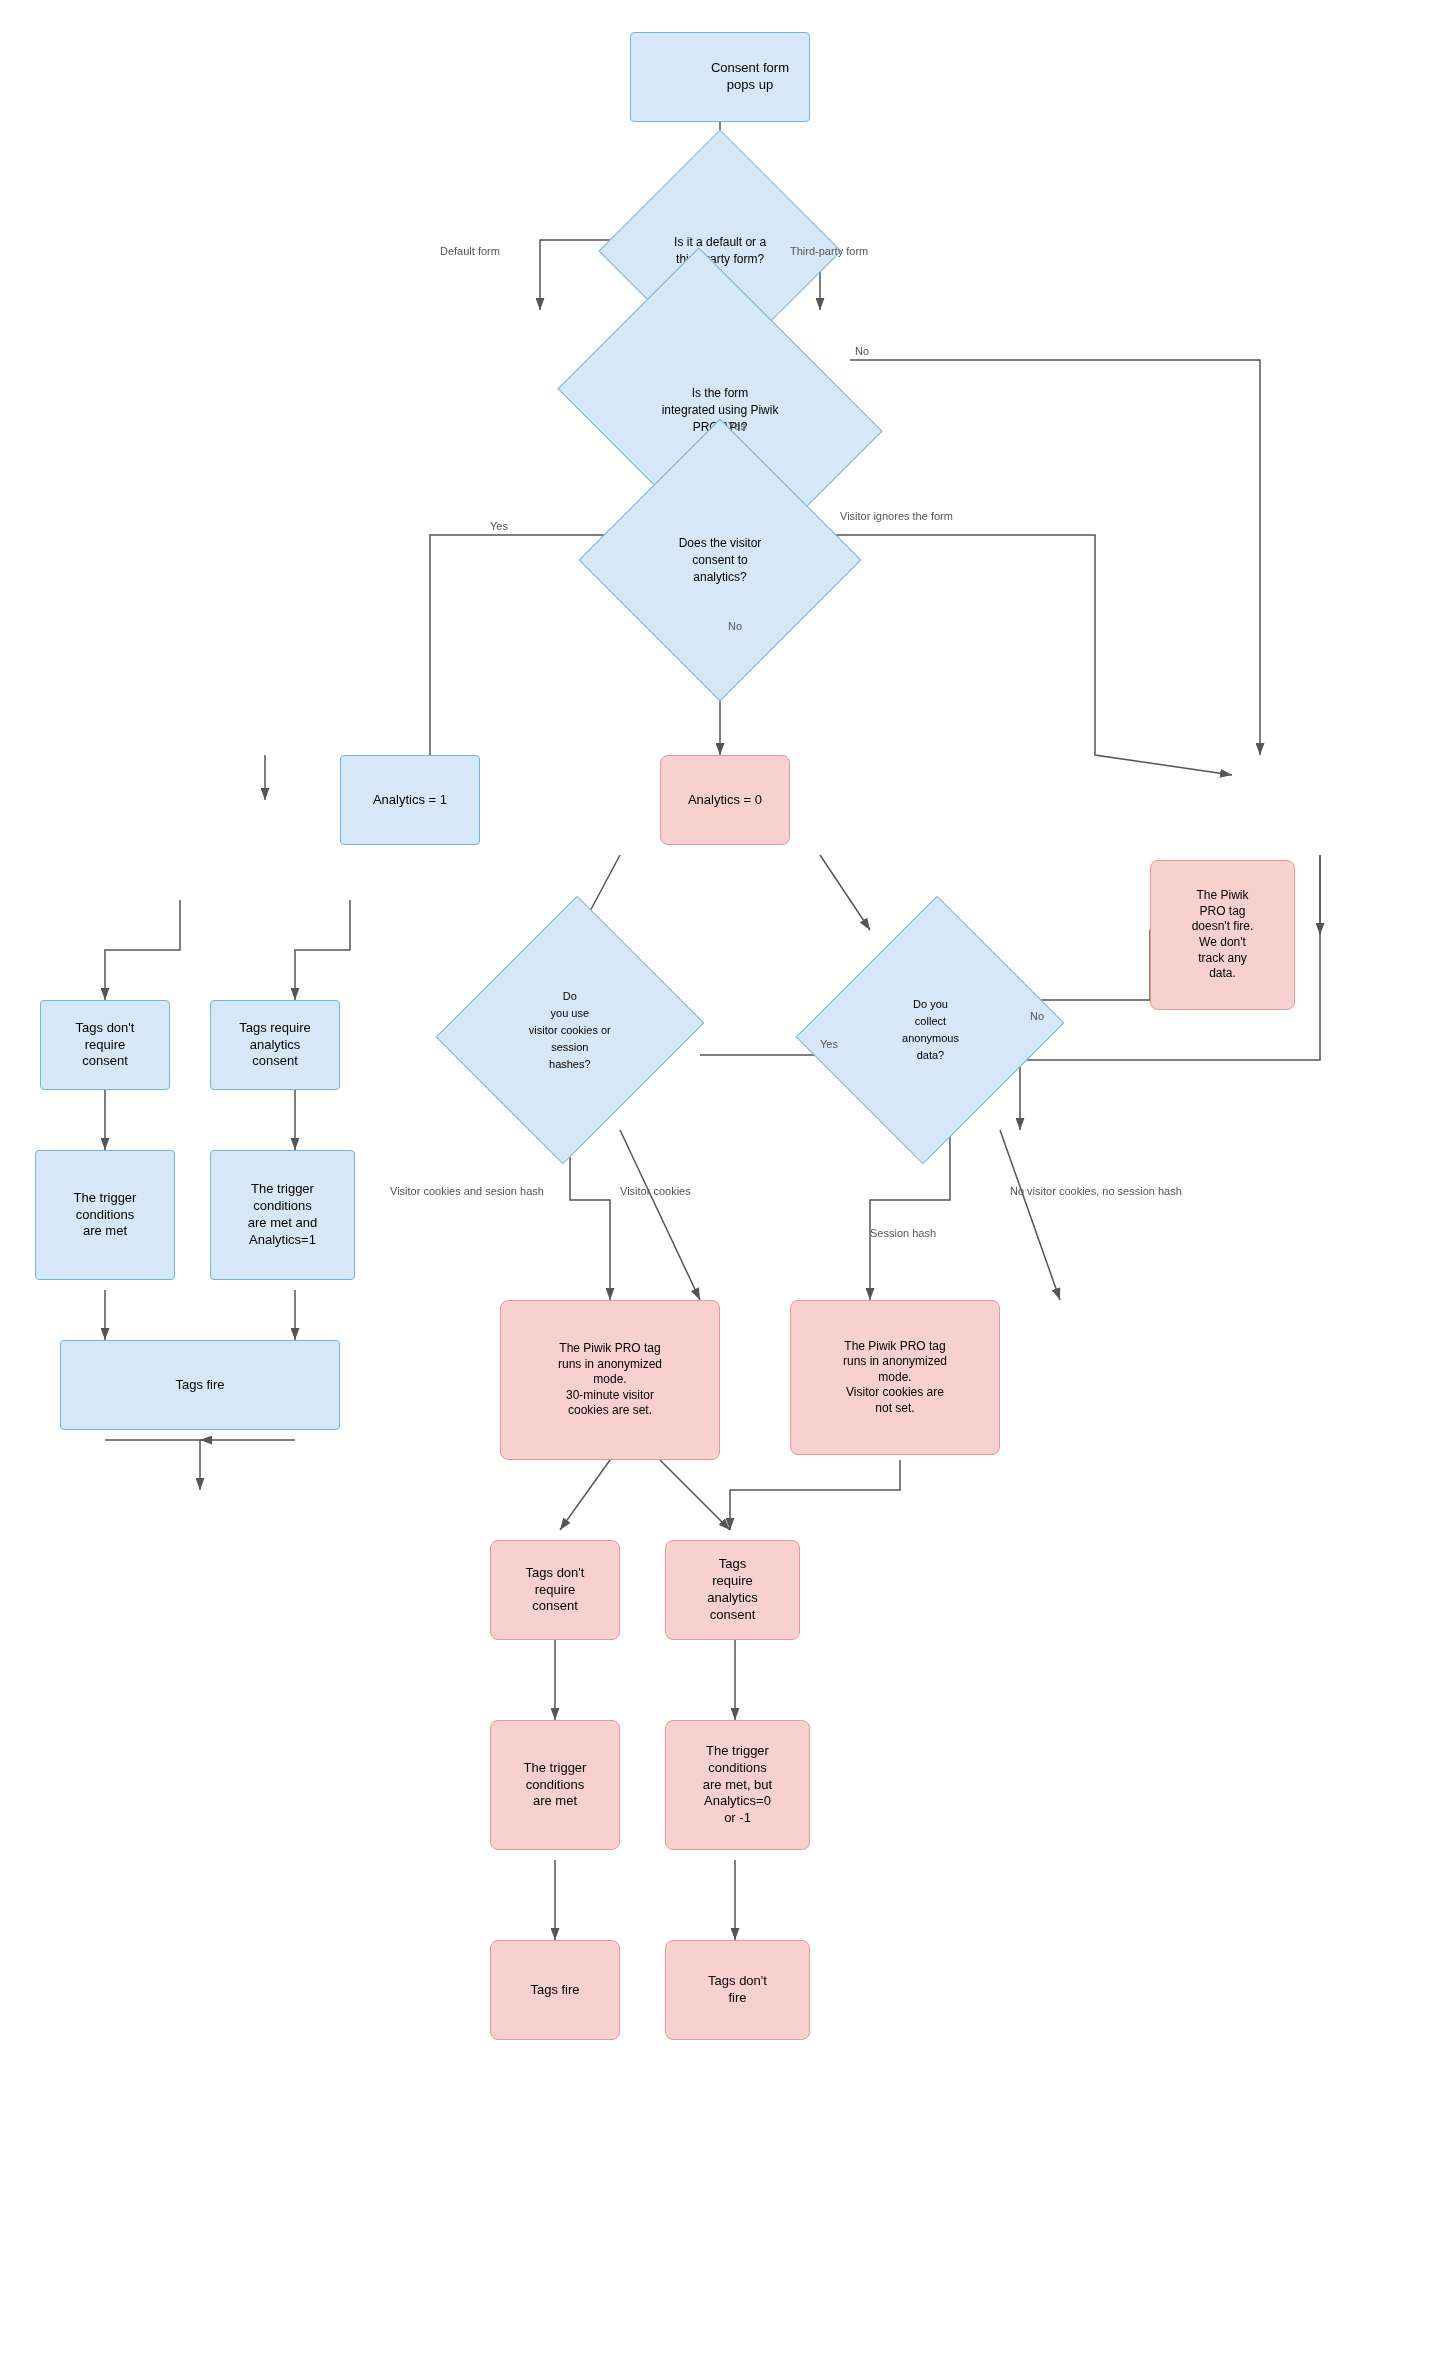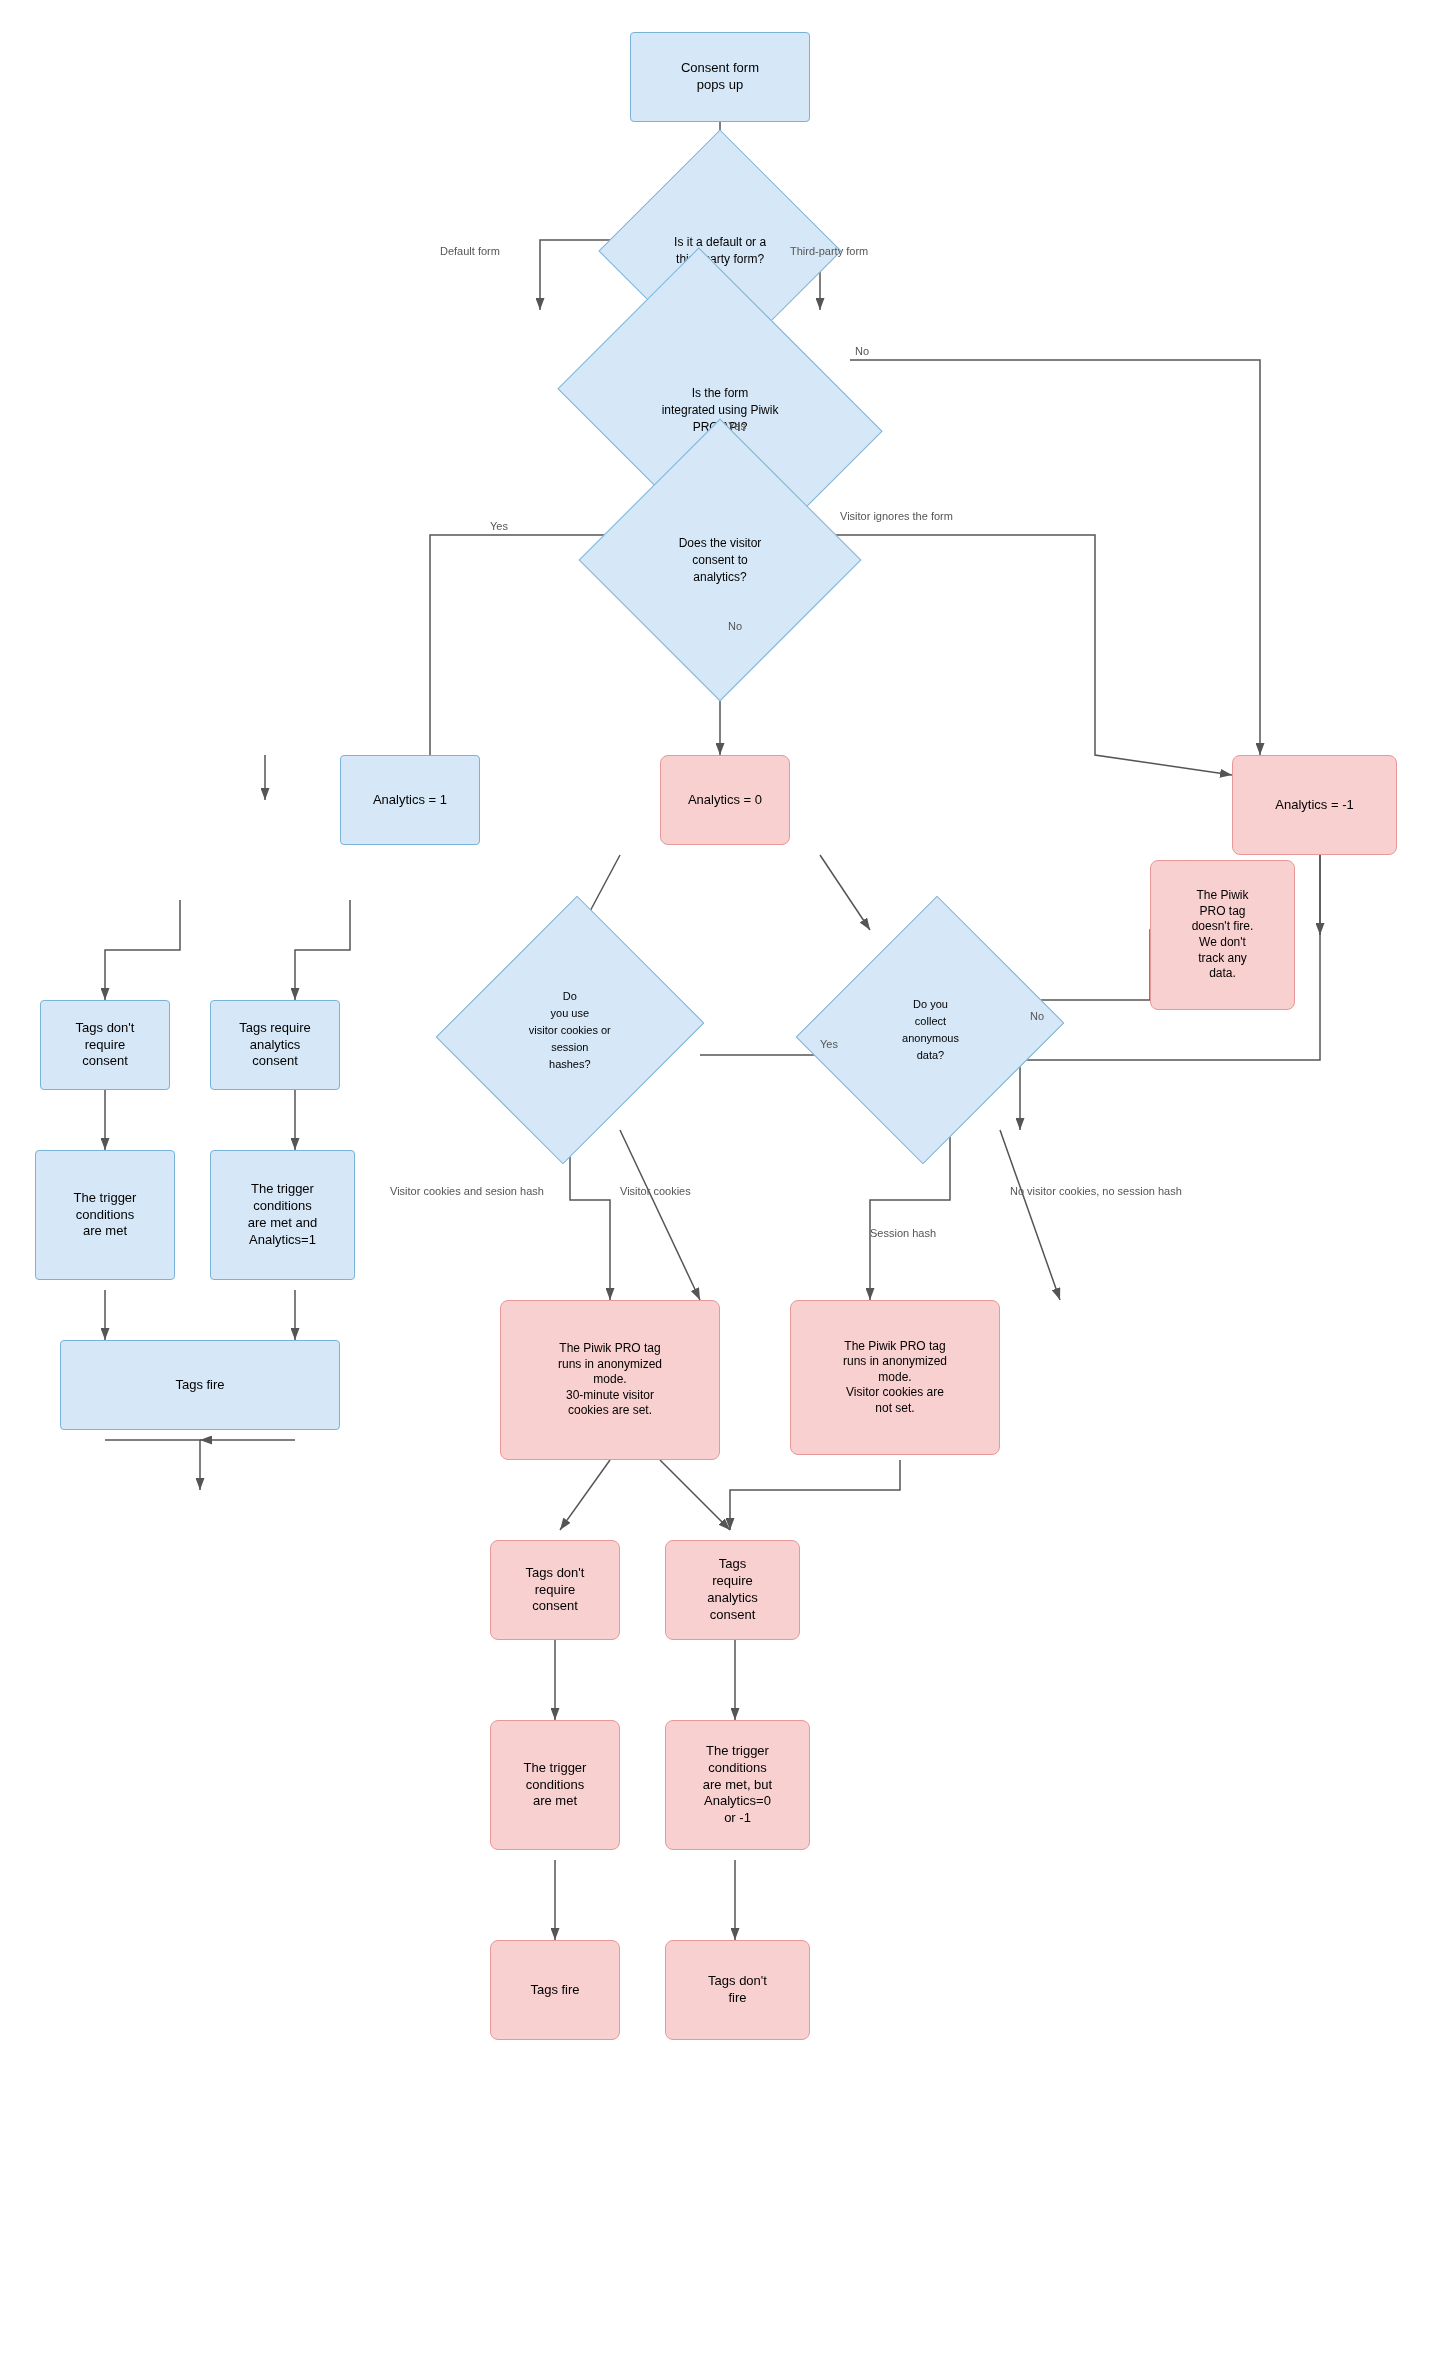--- a/index.html
+++ b/index.html
@@ -156,21 +156,21 @@
     <line class="arrow-line" x1="735" y1="1640" x2="735" y2="1720"></line>
 
     <line class="arrow-line" x1="555" y1="1860" x2="555" y2="1940"></line>
 
     <line class="arrow-line" x1="735" y1="1860" x2="735" y2="1940"></line>
 
     <polyline class="arrow-line" points="1320,855 1320,1060 1020,1060 1020,1130"></polyline>
 
   </svg>
 
-  <div class="node node-rect-blue" style="left:630px; top:32px; width:180px; height:90px; padding:10px;">
+  <div class="node node-rect-blue" style="left:630px; top:32px; width:180px; height:90px; padding:20px;justify-content:flex-end;">
     <span style="white-space:pre-line;">Consent form
 pops up</span>
   </div>
 
   <div class="node node-diamond" style="left:634px; top:165px; width:172px; height:172px;">
     <div class="node-diamond-inner">
       <span style="white-space:pre-line; font-size:12px;">Is it a default or a
 third-party form?</span>
     </div>
   </div>
@@ -188,23 +188,20 @@
       <span style="white-space:pre-line; font-size:12px;">Does the visitor
 consent to
 analytics?</span>
     </div>
   </div>
 
   <div class="node node-rect-blue" style="left:340px; top:755px; width:140px; height:90px;">
     <span>Analytics = 1</span>
   </div>
 
-  <div class="node node-rect-pink" style="left:1232px; top:755px; width:165px; height:100px;">
-    <span>Analytics = -1</span>
-  </div>
 
   <div class="node node-rect-pink" style="left:660px; top:755px; width:130px; height:90px;">
     <span>Analytics = 0</span>
   </div>
 
 
   <div class="node node-rect-blue" style="left:40px; top:1000px; width:130px; height:90px;">
     <span style="white-space:pre-line;">Tags don't
 require
 consent</span>

